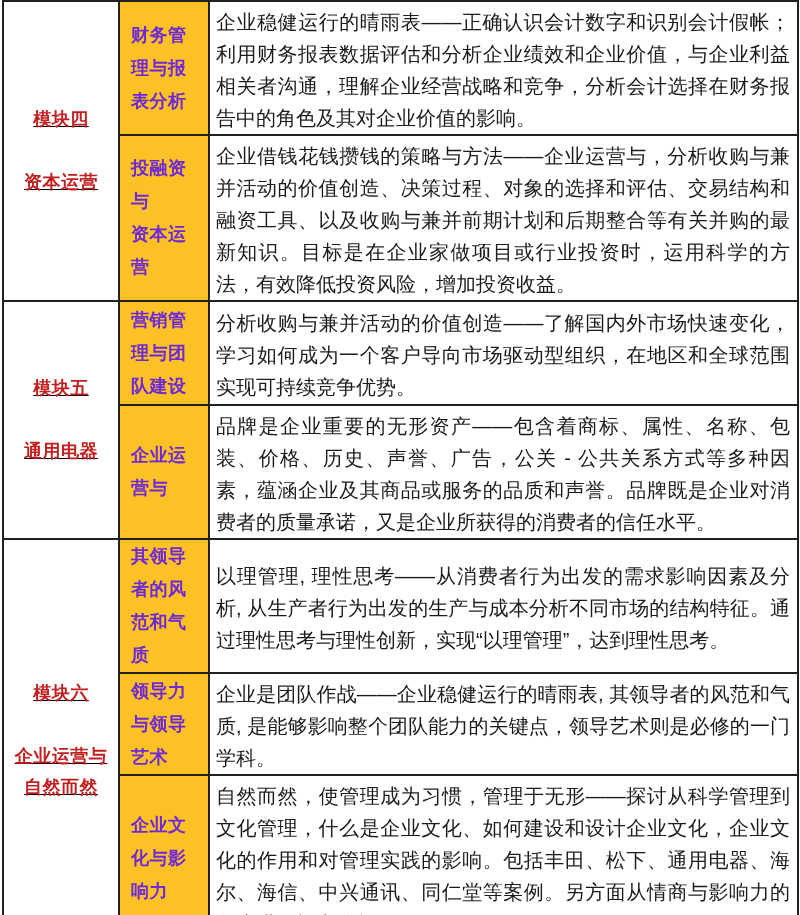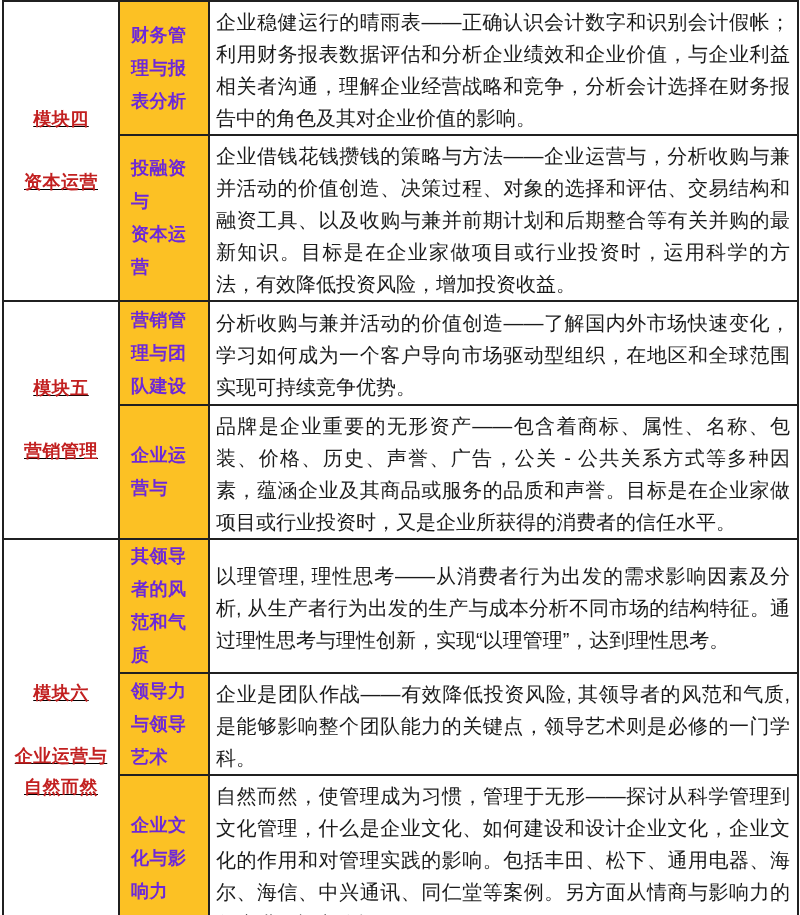--- a/index.html
+++ b/index.html
@@ -116,36 +116,36 @@
       </td>
       <td class="desc-cell">
         <div class="desc-text">企业借钱花钱攒钱的策略与方法——企业运营与，分析收购与兼并活动的价值创造、决策过程、对象的选择和评估、交易结构和融资工具、以及收购与兼并前期计划和后期整合等有关并购的最新知识。目标是在企业家做项目或行业投资时，运用科学的方法，有效降低投资风险，增加投资收益。</div>
       </td>
     </tr>
 
     <tr class="r3">
       <td class="module-cell" rowspan="2">
         <div class="module-block">
           <div class="module-no">模块五</div>
-          <div class="module-title">营销管理</div>
+          <div class="module-title">通用电器</div>
         </div>
       </td>
       <td class="course-cell">
         <div class="course-name">营销管理与团队建设</div>
       </td>
       <td class="desc-cell">
         <div class="desc-text">分析收购与兼并活动的价值创造——了解国内外市场快速变化，学习如何成为一个客户导向市场驱动型组织，在地区和全球范围实现可持续竞争优势。</div>
       </td>
     </tr>
     <tr class="r4">
       <td class="course-cell">
         <div class="course-name">企业运营与</div>
       </td>
       <td class="desc-cell">
-        <div class="desc-text">品牌是企业重要的无形资产——包含着商标、属性、名称、包装、价格、历史、声誉、广告，公关 - 公共关系方式等多种因素，蕴涵企业及其商品或服务的品质和声誉。目标是在企业家做项目或行业投资时，又是企业所获得的消费者的信任水平。</div>
+        <div class="desc-text">品牌是企业重要的无形资产——包含着商标、属性、名称、包装、价格、历史、声誉、广告，公关 - 公共关系方式等多种因素，蕴涵企业及其商品或服务的品质和声誉。品牌既是企业对消费者的质量承诺，又是企业所获得的消费者的信任水平。</div>
       </td>
     </tr>
 
     <tr class="r5">
       <td class="module-cell" rowspan="3">
         <div class="module-block">
           <div class="module-no">模块六</div>
           <div class="module-title">企业运营与
 自然而然</div>
         </div>
@@ -155,21 +155,21 @@
       </td>
       <td class="desc-cell">
         <div class="desc-text">以理管理, 理性思考——从消费者行为出发的需求影响因素及分析, 从生产者行为出发的生产与成本分析不同市场的结构特征。通过理性思考与理性创新，实现“以理管理”，达到理性思考。</div>
       </td>
     </tr>
     <tr class="r6">
       <td class="course-cell">
         <div class="course-name">领导力与领导艺术</div>
       </td>
       <td class="desc-cell">
-        <div class="desc-text">企业是团队作战——有效降低投资风险, 其领导者的风范和气质, 是能够影响整个团队能力的关键点，领导艺术则是必修的一门学科。</div>
+        <div class="desc-text">企业是团队作战——企业稳健运行的晴雨表, 其领导者的风范和气质, 是能够影响整个团队能力的关键点，领导艺术则是必修的一门学科。</div>
       </td>
     </tr>
     <tr class="r7">
       <td class="course-cell">
         <div class="course-name">企业文化与影响力</div>
       </td>
       <td class="desc-cell">
         <div class="desc-text">自然而然，使管理成为习惯，管理于无形——探讨从科学管理到文化管理，什么是企业文化、如何建设和设计企业文化，企业文化的作用和对管理实践的影响。包括丰田、松下、通用电器、海尔、海信、中兴通讯、同仁堂等案例。另方面从情商与影响力的角度进行补充分析。</div>
       </td>
     </tr>

